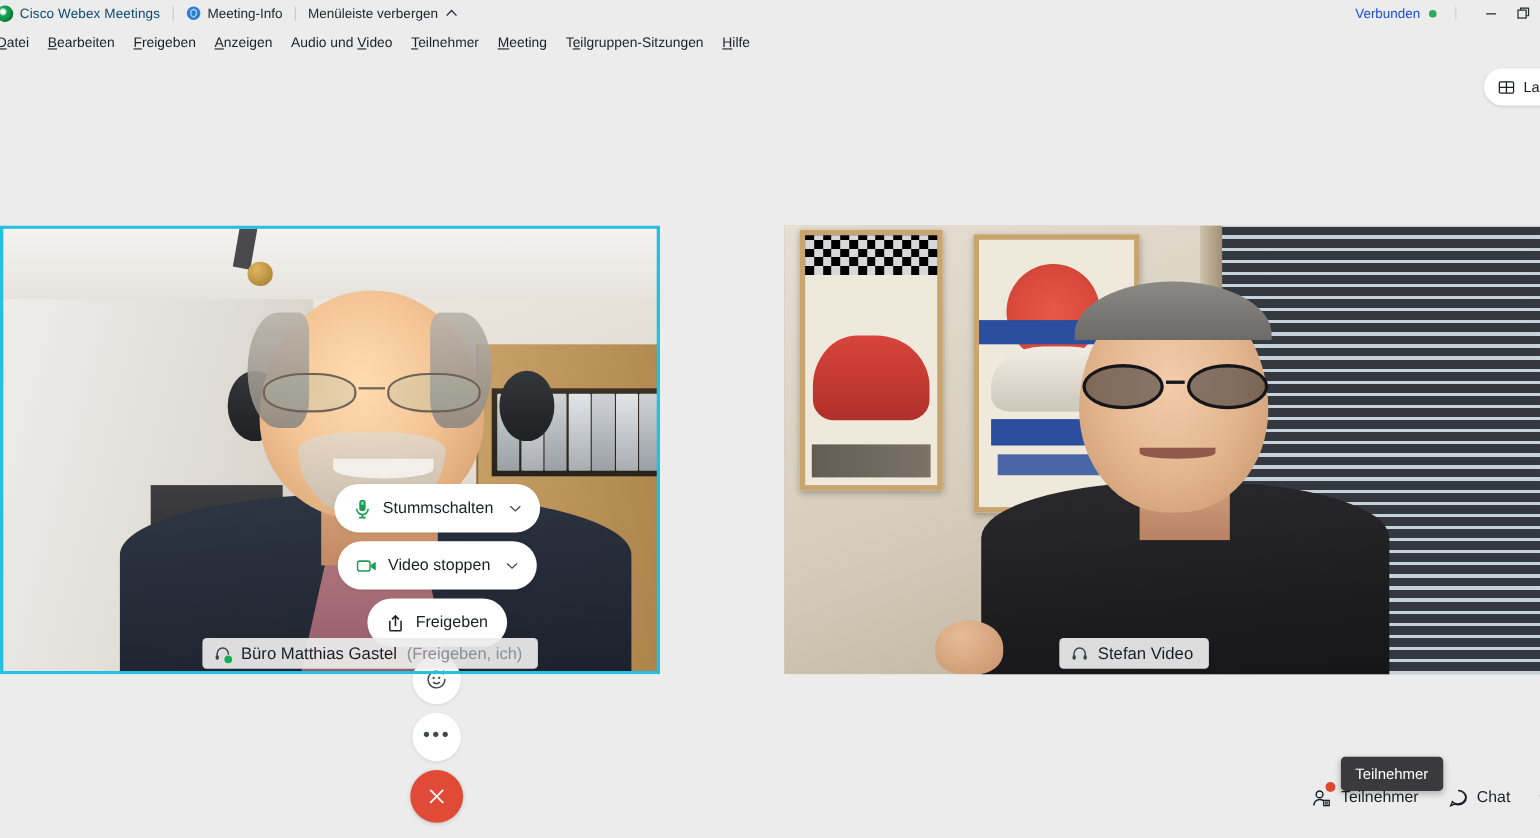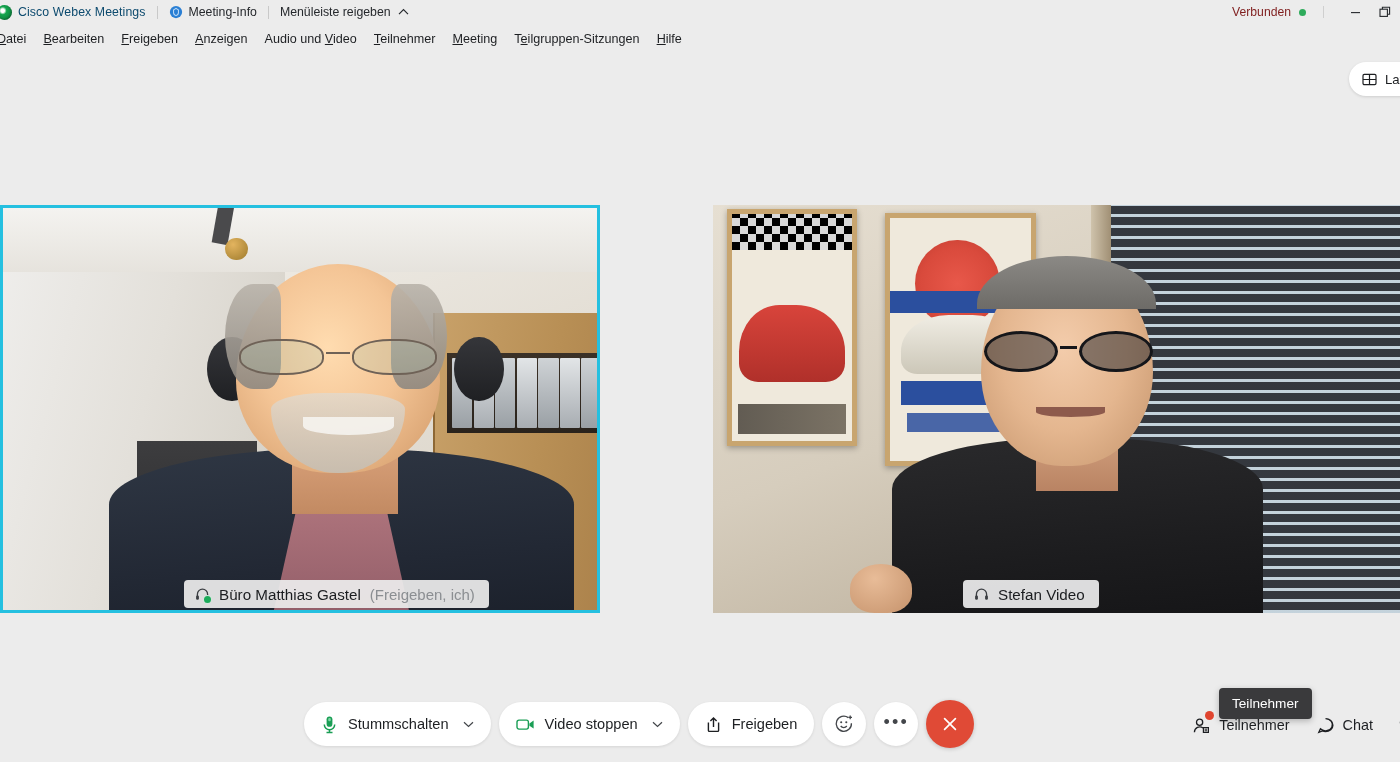--- a/index.html
+++ b/index.html
@@ -27,21 +27,21 @@
   .tb-title { font-size: 12.3px; color: #0c4a6e; letter-spacing: .1px; }
   .tb-sep { width: 1px; height: 13px; background: #c9c9c9; margin: 0 11px; }
   .mi-icon {
     width: 14px; height: 14px; margin-right: 6px; flex: 0 0 auto; display: block;
   }
   .tb-item { display: flex; align-items: center; font-size: 12.3px; color: #25282c; cursor: default; }
   .chev-up { margin-left: 7px; display: inline-block; }
   .tb-right {
     position: absolute; right: 0; top: 0; height: 24px; display: flex; align-items: center;
   }
-  .conn-label { font-size: 12.2px; color: #7f1d1d; }
+  .conn-label { font-size: 12.2px; color: #1d4ed8; }
   .conn-dot { width: 7px; height: 7px; border-radius: 50%; background: #2eab5b; margin-left: 8px; }
   .tb-divider { width: 1px; height: 12px; background: #cfcfcf; margin: 0 16px 0 17px; }
   .win-btn {
     width: 30px; height: 24px; display: flex; align-items: center; justify-content: center;
   }
   .win-btn svg { display: block; }
 
   
   .menubar {
     position: absolute; top: 28px; left: 0; width: 1400px; height: 22px;
@@ -284,21 +284,21 @@
   .nb-name { font-size: 15.2px; color: #1b1d20; }
   .nb-role { font-size: 15px; color: #8b8e92; margin-left: 9px; }
 
   
   .bottombar {
     position: absolute; left: 0; bottom: 0; width: 1400px; height: 82px;
     background: #ececec;
   }
   .bb-center {
     position: absolute; left: 304px; bottom: 14px;
-    display: flex; align-items: center; gap: 8px;
+    display: flex; align-items: center; gap: 8px; flex-direction: column;
   }
   .pill {
     height: 44px; border-radius: 22px; background: #ffffff;
     display: flex; align-items: center; padding: 0 17px;
     box-shadow: 0 1px 3px rgba(0,0,0,.10);
     font-size: 14.6px; color: #1d1f22; white-space: nowrap;
   }
   .pill .pi { margin-right: 10px; flex: 0 0 auto; display: block; }
   .pill .caret { margin-left: 14px; flex: 0 0 auto; display: block; }
   .pill.round { width: 44px; padding: 0; justify-content: center; }
@@ -342,21 +342,21 @@
       <div class="tb-item">
         <svg class="mi-icon" viewBox="0 0 16 16">
           <circle cx="8" cy="8" r="7" fill="#2a7fd4"></circle>
           <path d="M8 3.2 L11.4 5.3 V9 Q11.4 11.4 8 12.9 Q4.6 11.4 4.6 9 V5.3 Z" fill="#bcd9f5"></path>
           <path d="M8 4.6 L10.2 6 V8.9 Q10.2 10.5 8 11.6 Q5.8 10.5 5.8 8.9 V6 Z" fill="#2a7fd4"></path>
         </svg>
         <span>Meeting-Info</span>
       </div>
       <div class="tb-sep"></div>
       <div class="tb-item">
-        <span>Menüleiste reigeben</span>
+        <span>Menüleiste verbergen</span>
         <svg class="chev-up" width="11" height="8" viewBox="0 0 11 8">
           <path d="M1 6.2 L5.5 1.6 L10 6.2" fill="none" stroke="#25282c" stroke-width="1.2"></path>
         </svg>
       </div>
     </div>
 
     <div class="tb-right">
       <span class="conn-label">Verbunden</span>
       <span class="conn-dot"></span>
       <span class="tb-divider"></span>

